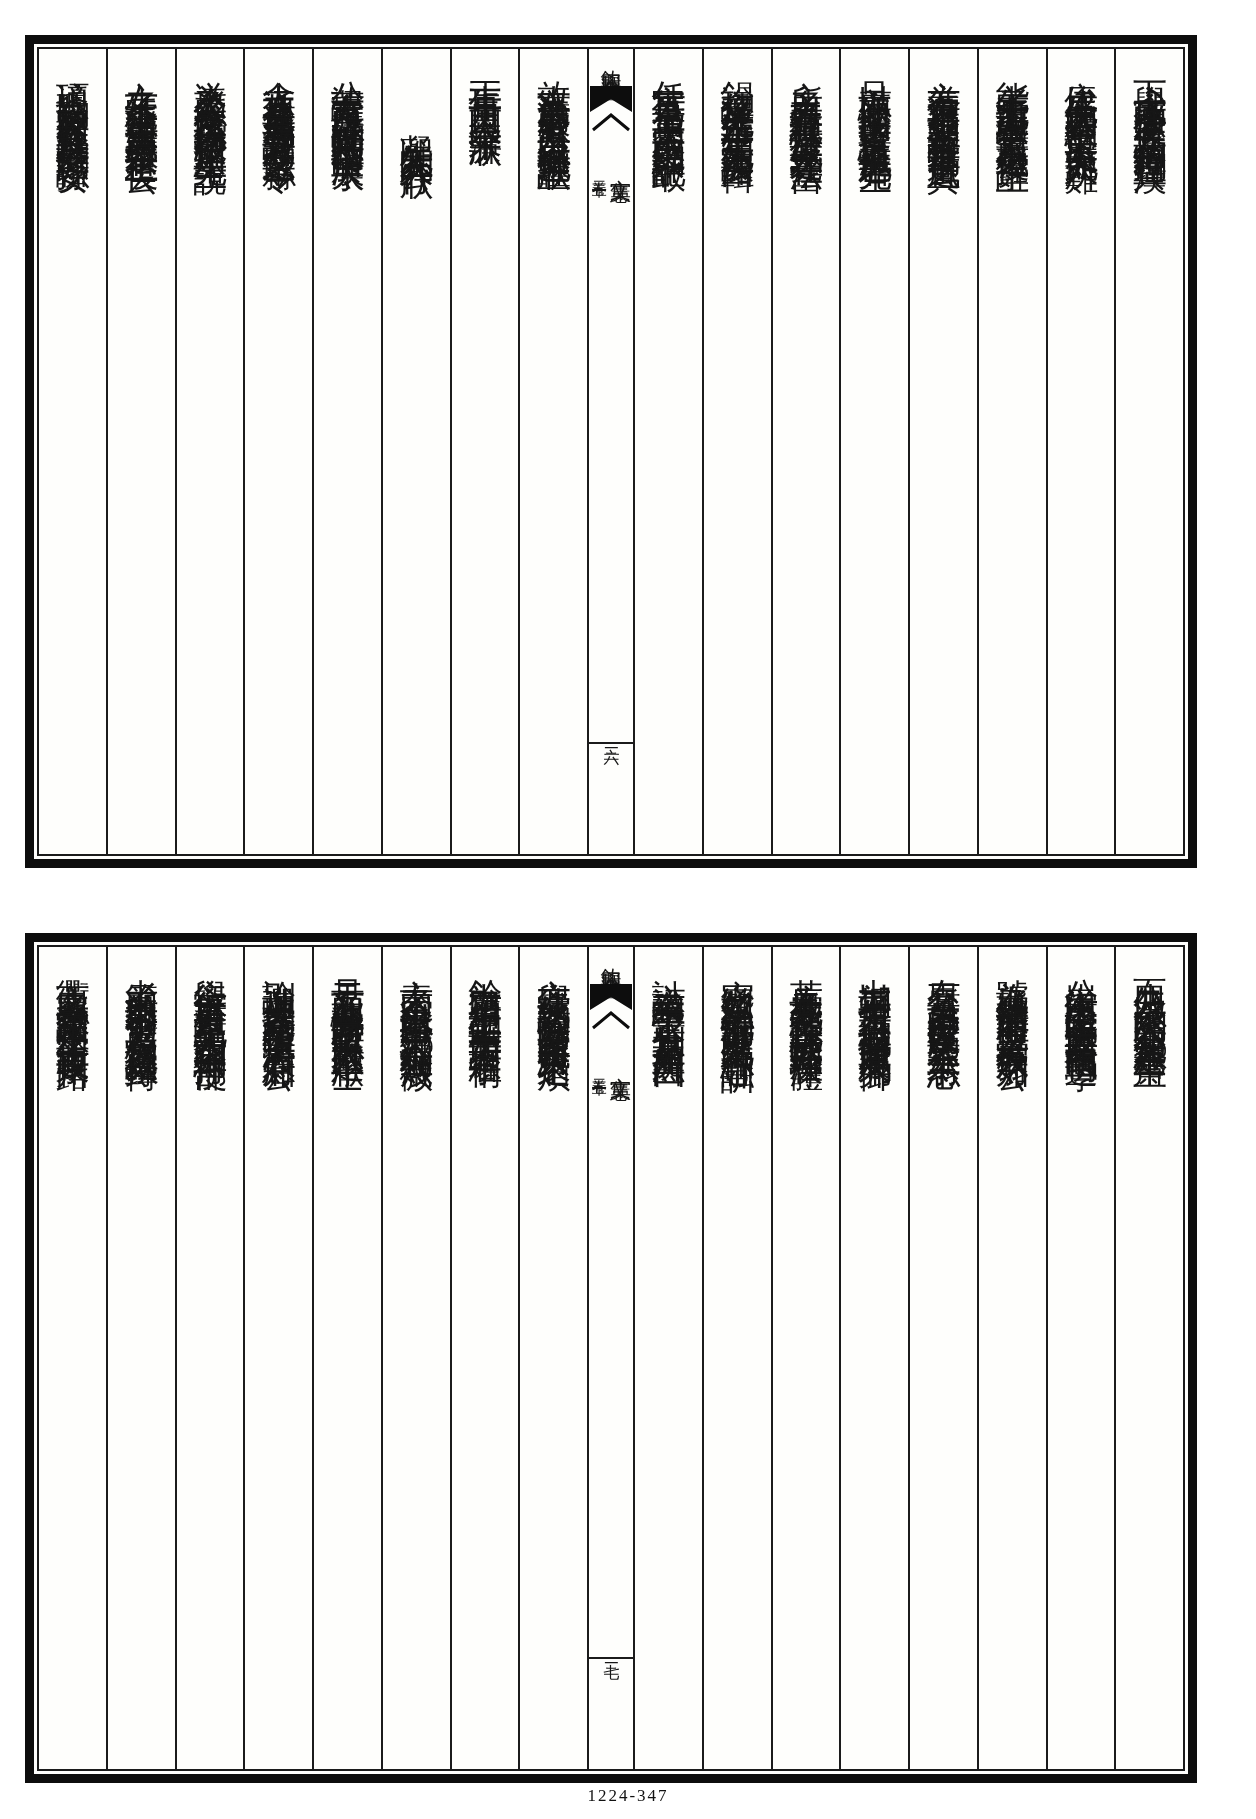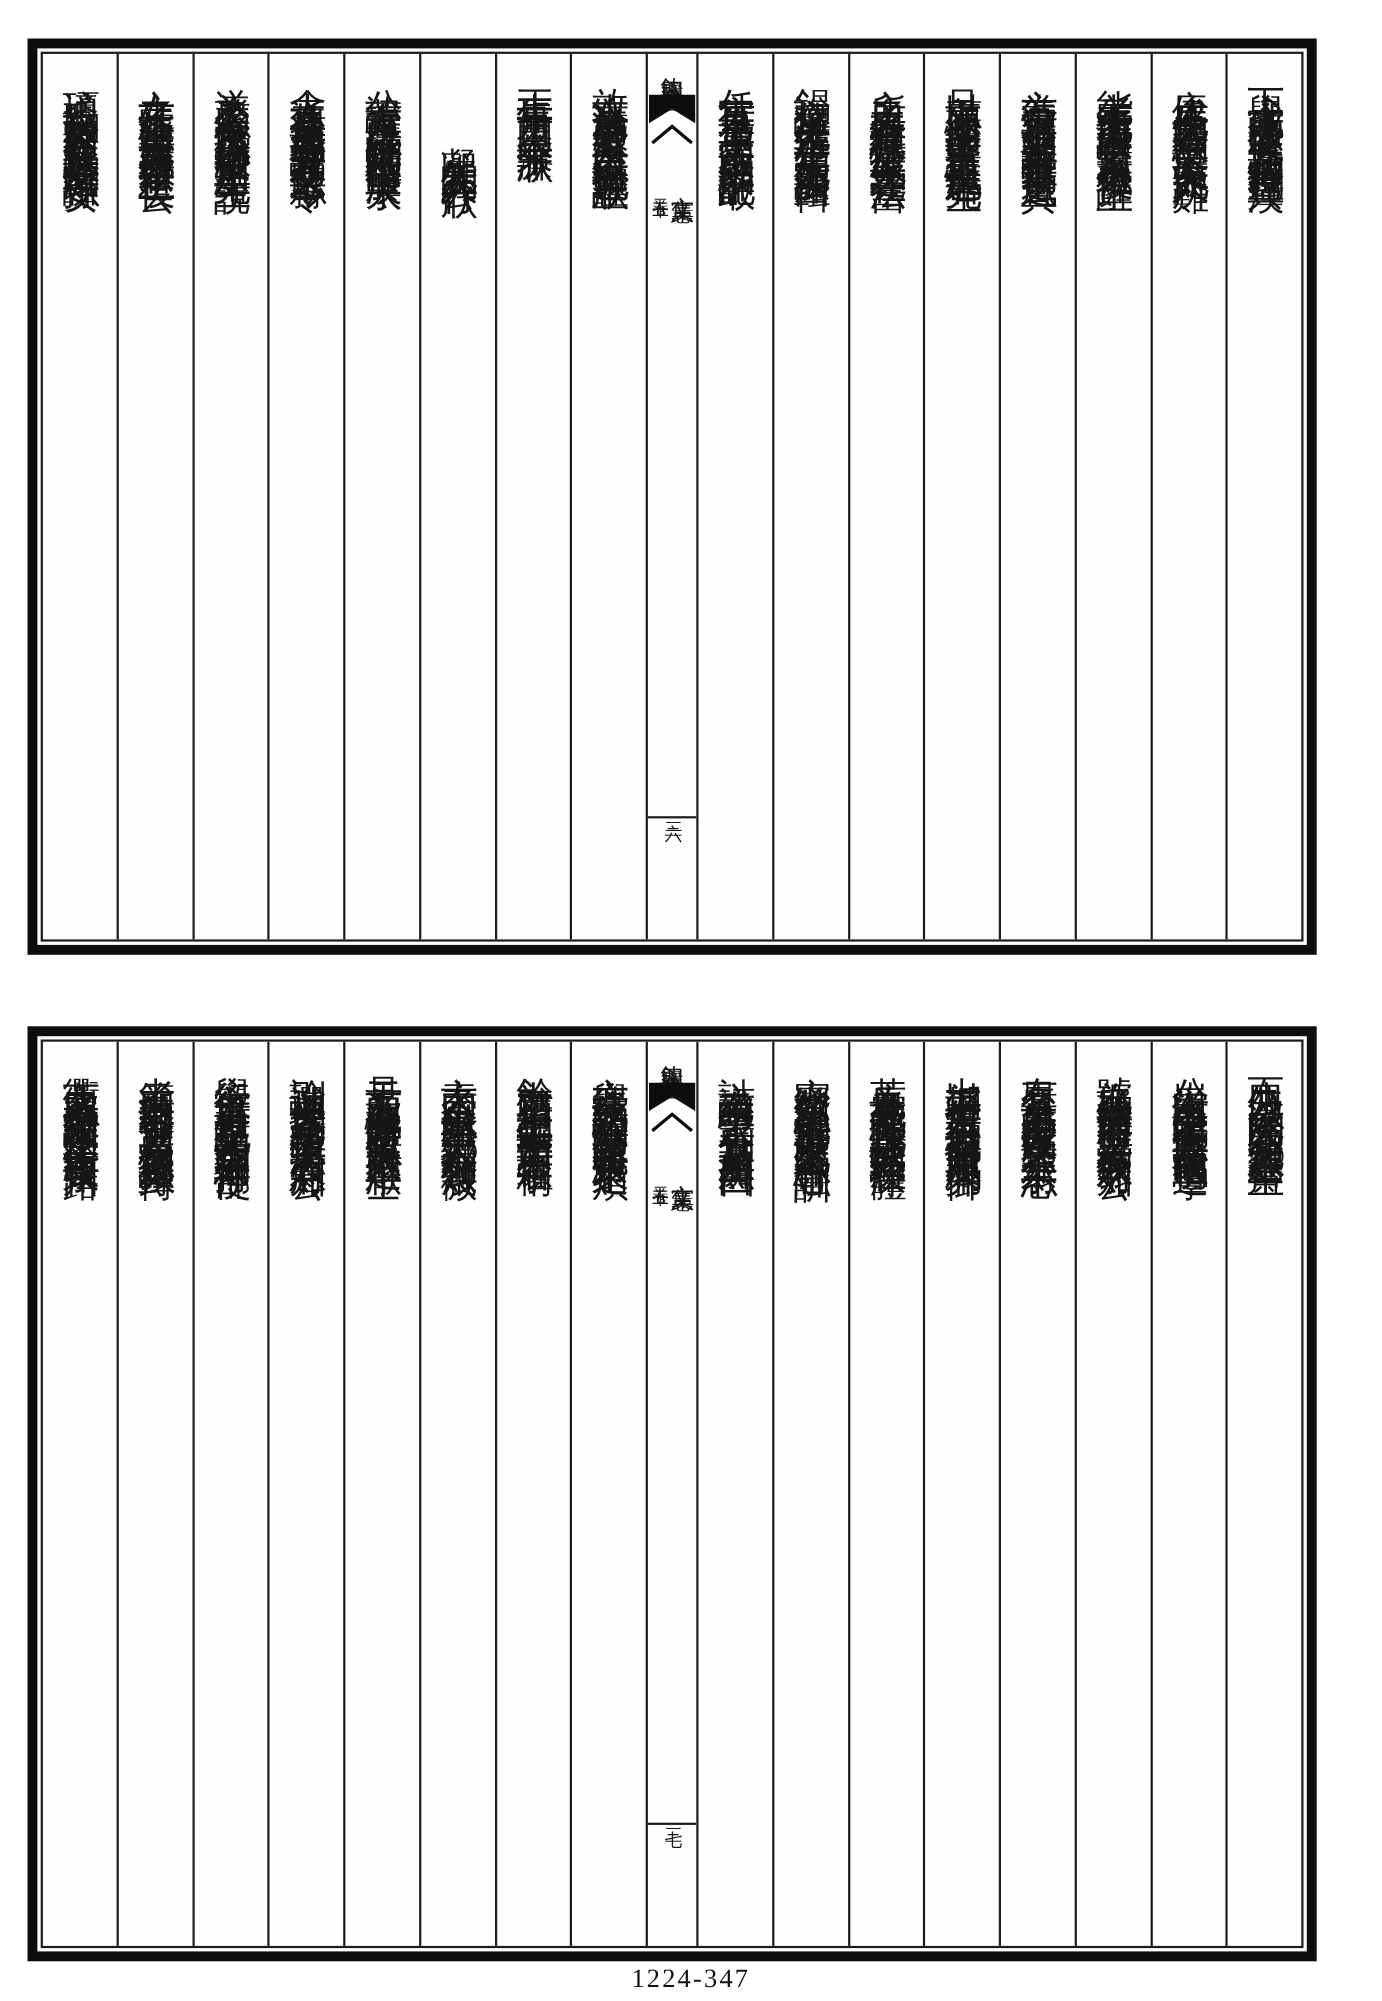--- a/index.html
+++ b/index.html
@@ -28,21 +28,21 @@
   .fishtail { margin-top:20px; flex:0 0 auto; }
   .cc-titles { margin-top:30px; display:flex; gap:3px; align-items:flex-start; }
   .cc-vol  { font-size:15px; letter-spacing:1px; margin-top:7px; }
   .cc-book { font-size:21px; letter-spacing:2px; }
   .cc-bottom { margin-top:auto; width:100%; display:flex; flex-direction:column; align-items:center; }
   .cc-folio { font-size:16px; letter-spacing:1px; margin-bottom:5px; }
   .cc-line { width:100%; border-top:2px solid #1b1b1b; }
   .cc-blank { height:110px; }
 
   .page-label { position:absolute; left:0; right:0; top:1786px; text-align:center;
-                font-size:24px; letter-spacing:2px; color:#111; }
+                font-size:17px; letter-spacing:2px; color:#111; }
 </style>
 </head>
 <body>
 
 <div class="block" id="block-top">
   <div class="block-inner">
     <div class="tcol">
         <div class="vtext">下學士咸所師法遂使有元之文章炳燿鏗鍧直與漢</div>
       </div>
     <div class="tcol">

